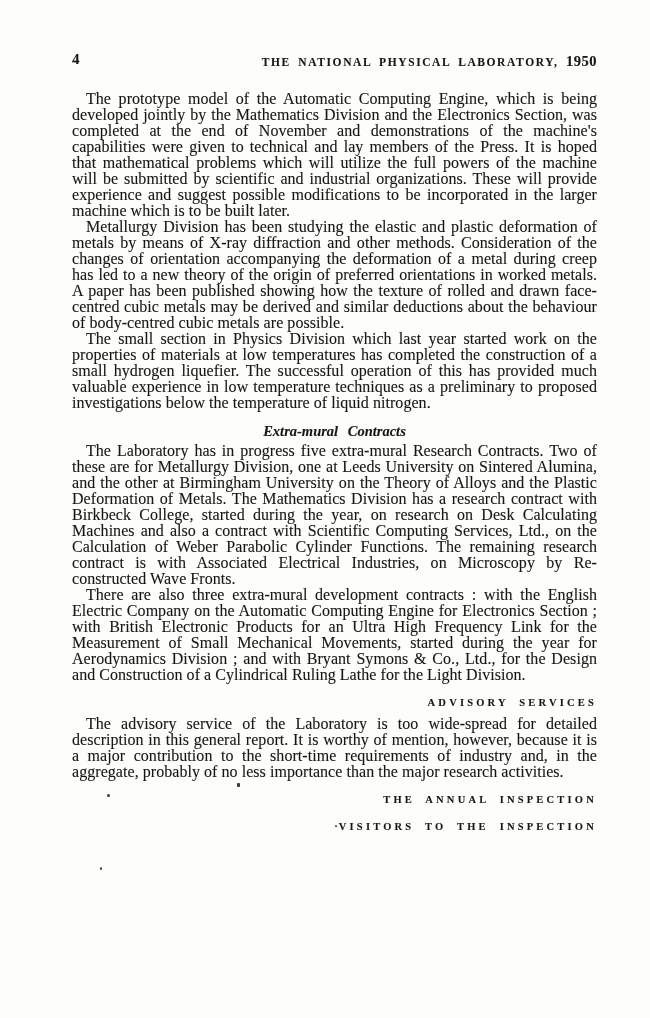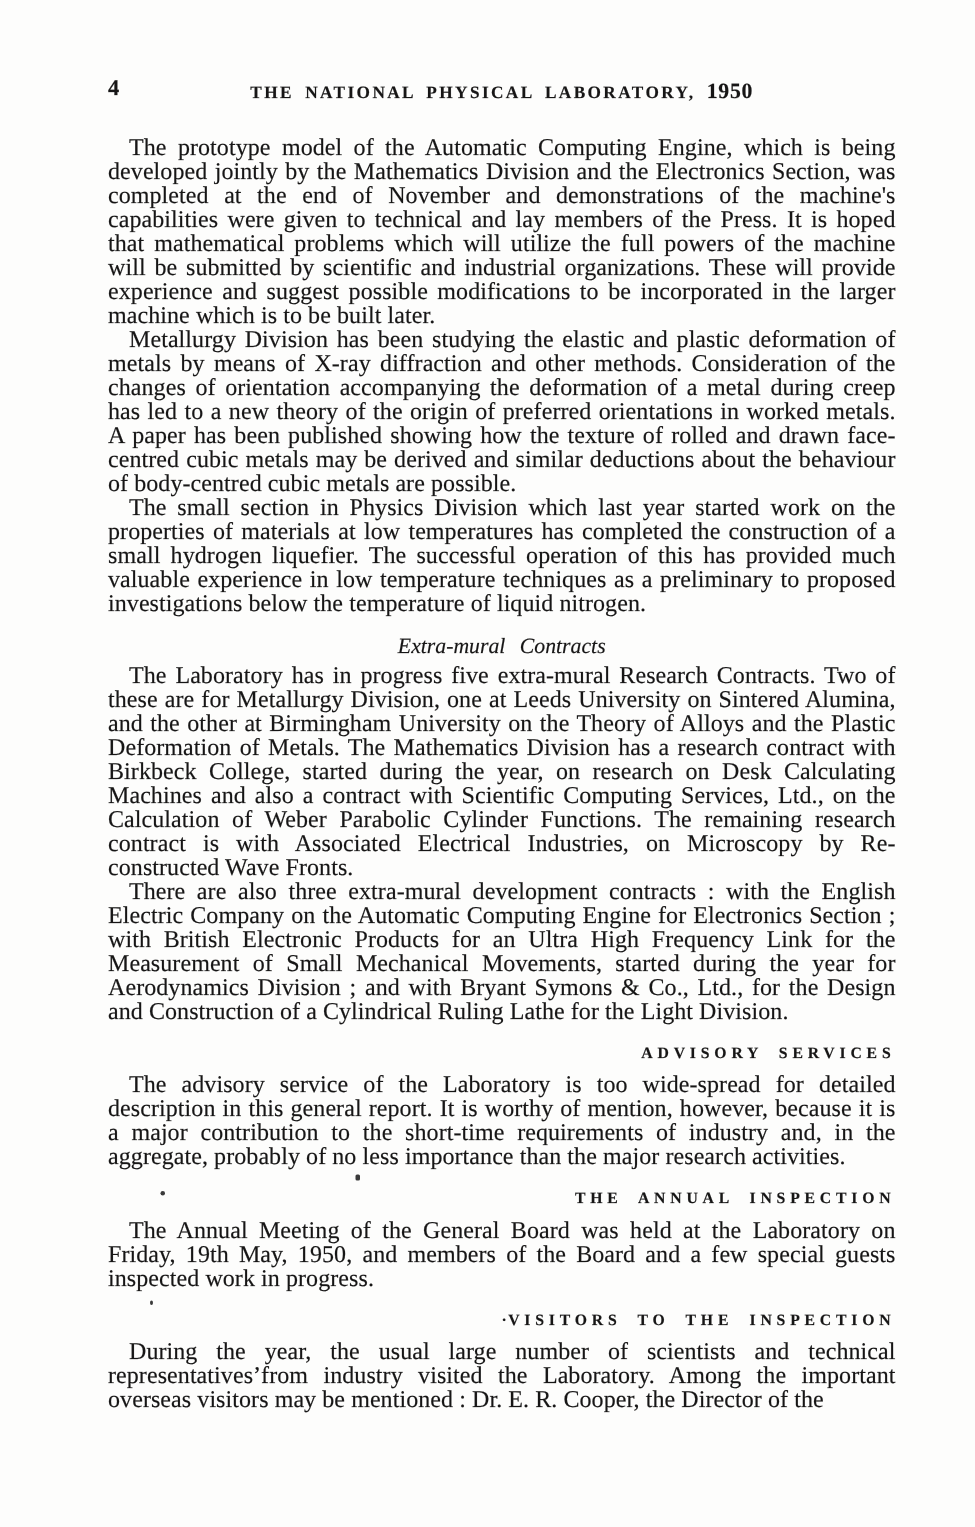--- a/index.html
+++ b/index.html
@@ -23,21 +23,21 @@
   }
   .pagenum {
     position: absolute;
     left: 0; top: 1px;
     font-size: 15px;
     font-weight: 700;
   }
   .rtitle {
     position: absolute;
     left: 0; right: 0; top: 3px;
-    text-align: center;
+    text-align: right;
     font-size: 11.5px;
     font-weight: 700;
     letter-spacing: 1.6px;
     word-spacing: 3px;
     white-space: nowrap;
   }
   .rtitle .year {
     font-size: 14.5px;
     font-weight: 700;
     letter-spacing: 0.5px;
@@ -47,21 +47,21 @@
     font-size: 16px;
     line-height: 16px;
     text-align: justify;
     text-indent: 14px;
     letter-spacing: 0.05px;
   }
   .h-italic {
     margin: 12px 0 4px 0;
     text-align: center;
     font-style: italic;
-    font-weight: 400;
+    font-weight: 700;
     font-size: 14.5px;
     line-height: 16px;
     word-spacing: 6px;
   }
   .h-caps {
     margin: 13px 0 6px 0;
     text-align: right;
     font-weight: 700;
     font-size: 10.5px;
     line-height: 14px;
@@ -101,25 +101,23 @@
     <p class="para">The Laboratory has in progress five extra-mural Research Contracts. Two of these are for Metallurgy Division, one at Leeds University on Sintered Alumina, and the other at Birmingham University on the Theory of Alloys and the Plastic Deformation of Metals. The Mathematics Division has a research contract with Birkbeck College, started during the year, on research on Desk Calculating Machines and also a contract with Scientific Computing Services, Ltd., on the Calculation of Weber Parabolic Cylinder Functions. The remaining research contract is with Associated Electrical Industries, on Microscopy by Re-constructed Wave Fronts.</p>
 
     <p class="para">There are also three extra-mural development contracts : with the English Electric Company on the Automatic Computing Engine for Electronics Section ; with British Electronic Products for an Ultra High Frequency Link for the Measurement of Small Mechanical Movements, started during the year for Aerodynamics Division ; and with Bryant Symons &amp; Co., Ltd., for the Design and Construction of a Cylindrical Ruling Lathe for the Light Division.</p>
 
     <h2 class="h-caps">ADVISORY SERVICES</h2>
 
     <p class="para">The advisory service of the Laboratory is too wide-spread for detailed description in this general report. It is worthy of mention, however, because it is a major contribution to the short-time requirements of industry and, in the aggregate, probably of no less importance than the major research activities.</p>
 
     <h2 class="h-caps">THE ANNUAL INSPECTION</h2>
 
-    <p class="para">The Annual Meeting of the General Board was held at the Laboratory on Friday, 19th May, 1950, and members of the Board and a few special guests inspected work in progress.</p>
 
     <h2 class="h-caps h-dot">VISITORS TO THE INSPECTION</h2>
 
-    <p class="para">During the year, the usual large number of scientists and technical representatives’from industry visited the Laboratory. Among the important overseas visitors may be mentioned : Dr. E. R. Cooper, the Director of the</p>
 
   </main>
 
   <span class="speck" id="speck1"></span>
   <span class="speck" id="speck2"></span>
   <span class="speck" id="speck3"></span>
 
 </div>
 
 </body></html>

